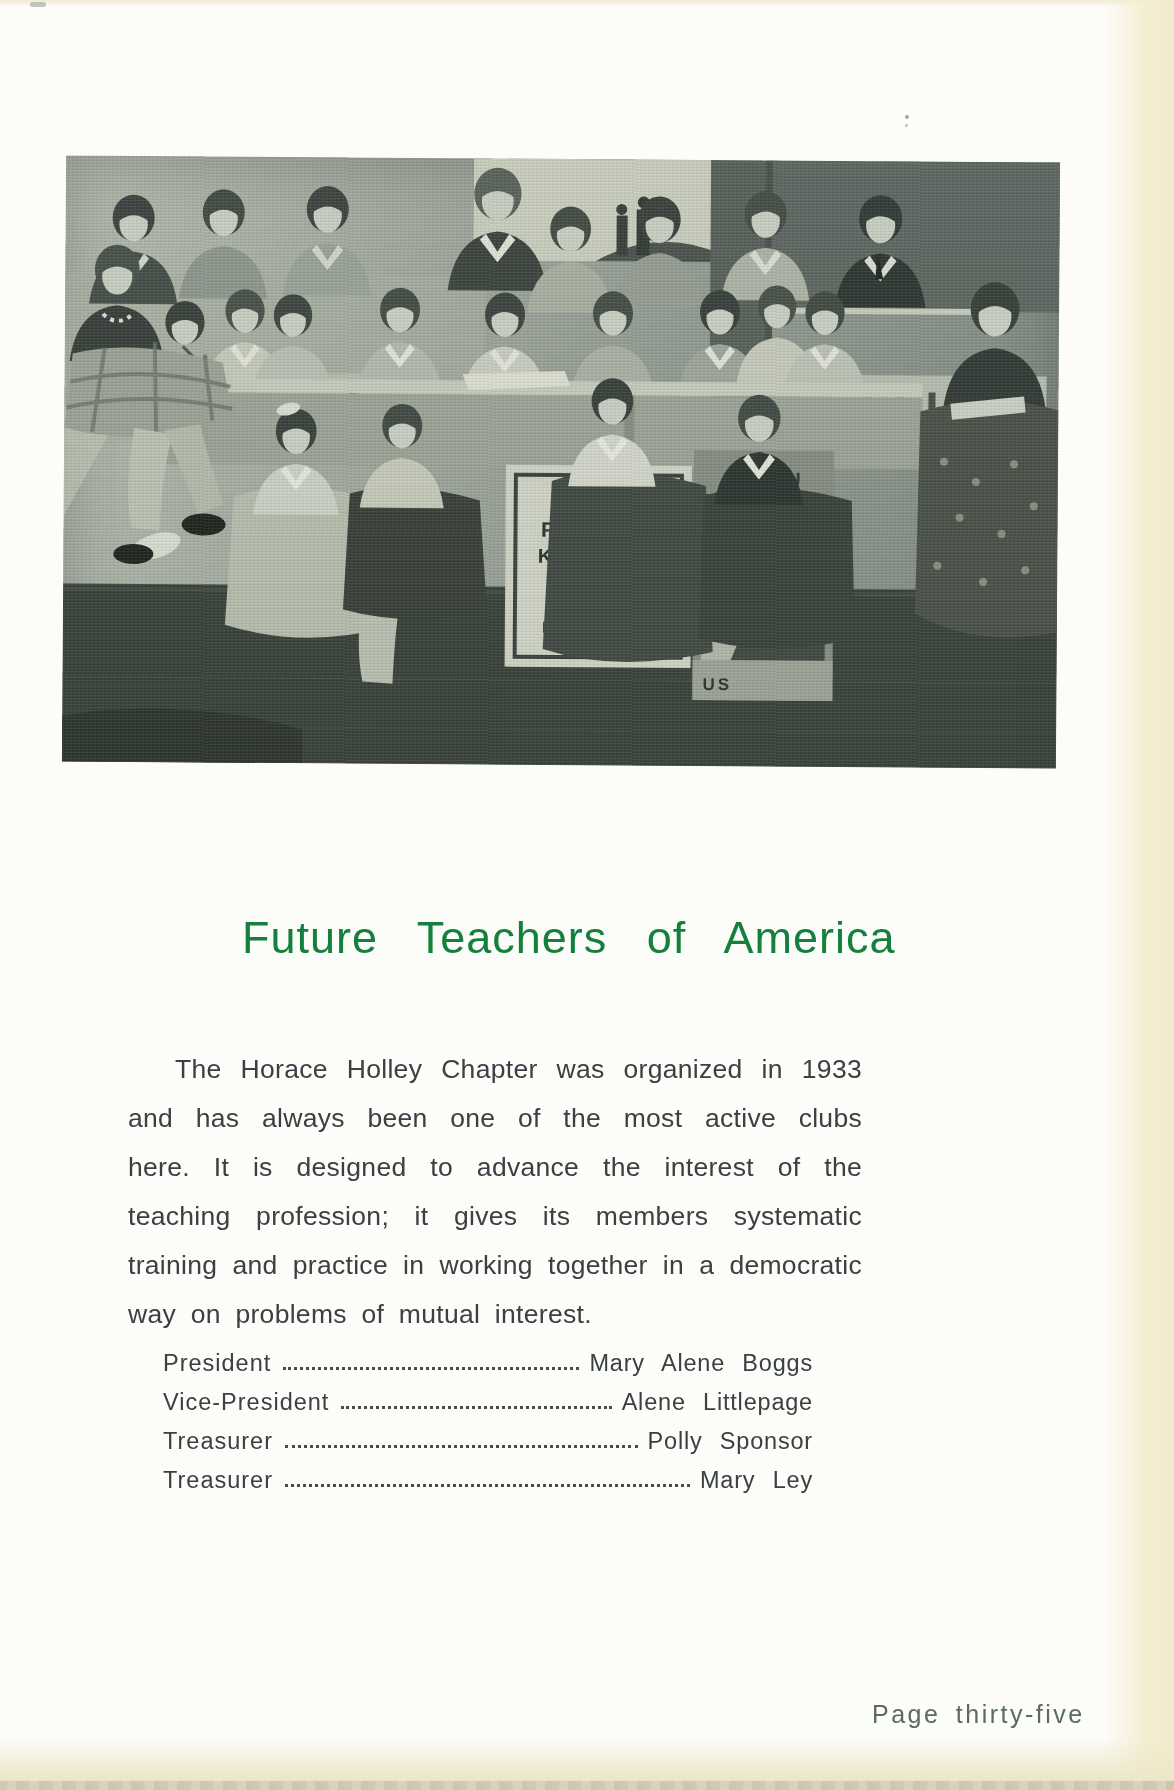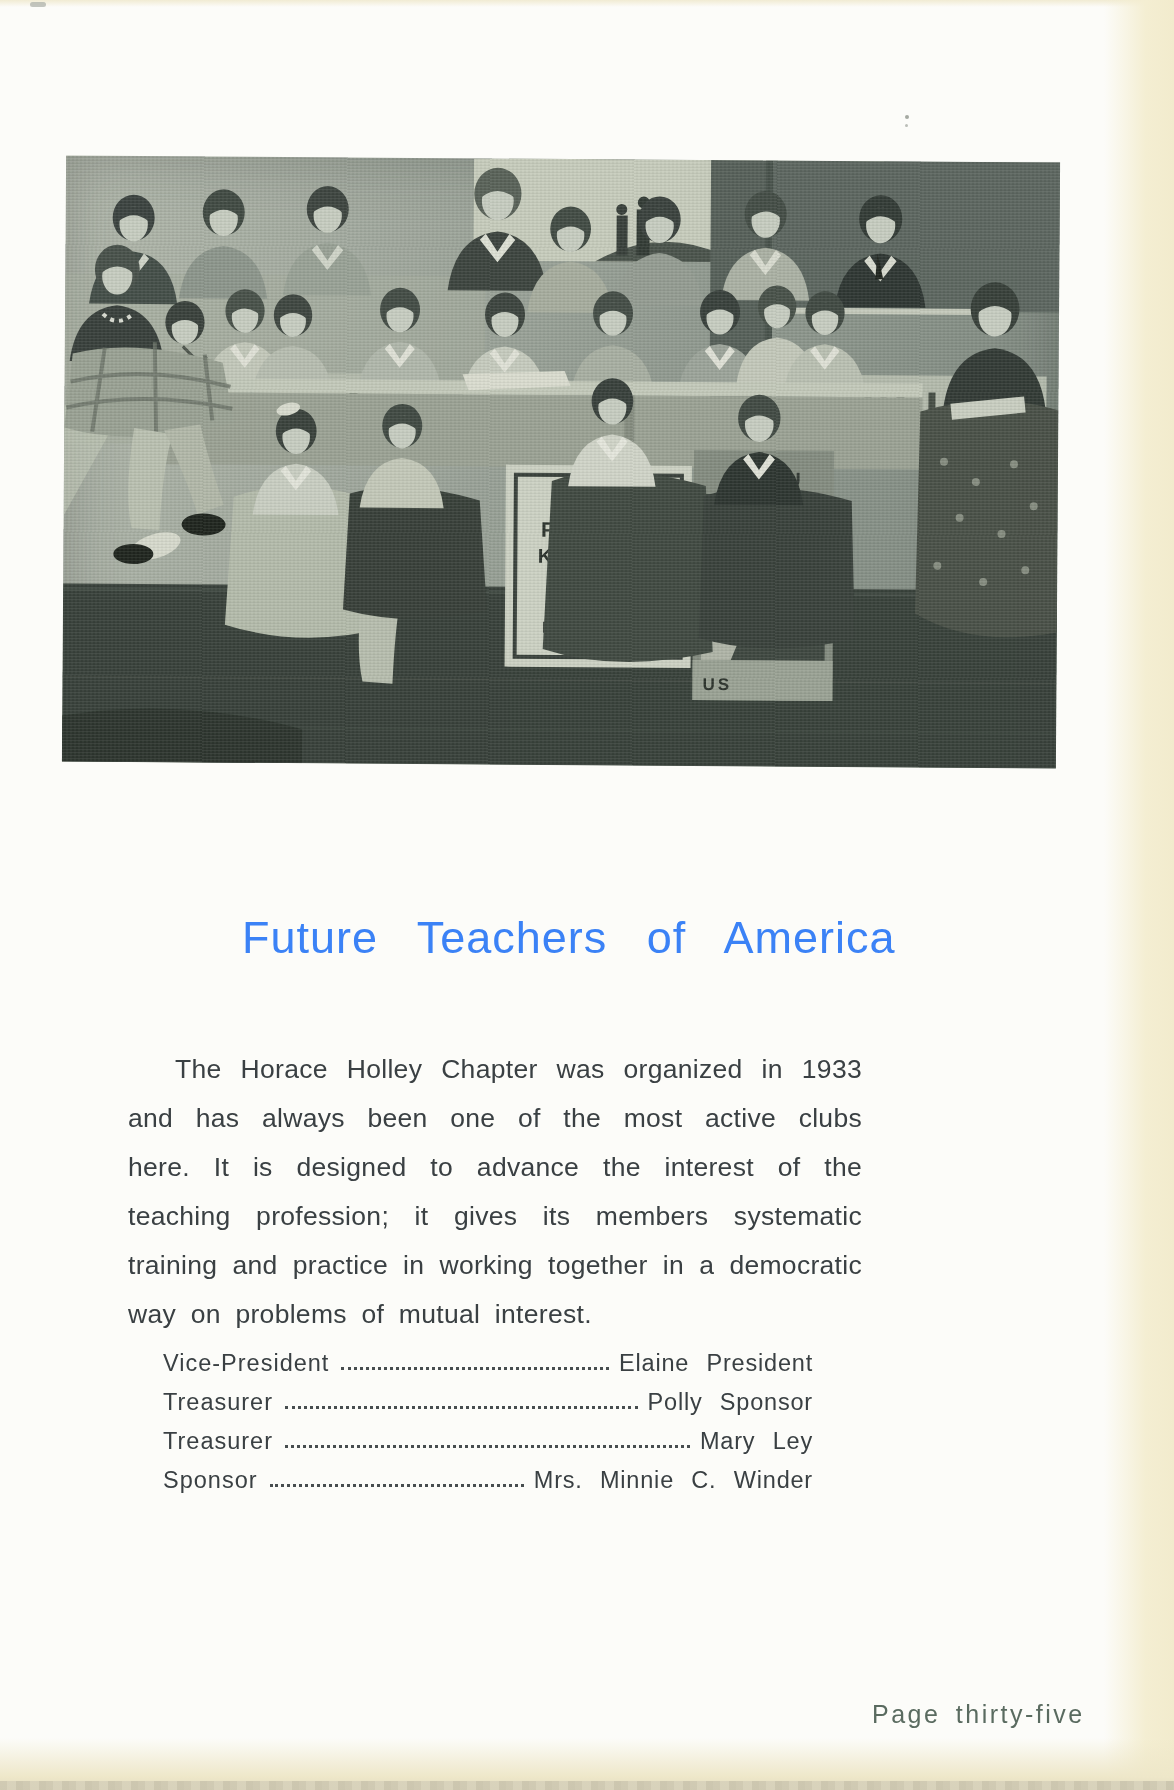--- a/index.html
+++ b/index.html
@@ -35,21 +35,21 @@
   .photo svg{display:block;width:100%;height:100%;}
   .grain{position:absolute;inset:0;pointer-events:none;opacity:.12;
     background:
       repeating-linear-gradient(0deg, rgba(255,255,255,.5) 0 1px, rgba(0,0,0,.35) 1px 2px, rgba(255,255,255,0) 2px 3px),
       repeating-linear-gradient(90deg, rgba(255,255,255,.25) 0 2px, rgba(20,30,24,.25) 2px 4px);}
 
   
   .title{
     position:absolute;left:242px;top:882px;
     font-size:45px;line-height:1.15;font-weight:500;
-    color:#3b82f6;letter-spacing:1px;word-spacing:26px;white-space:nowrap;
+    color:#15803d;letter-spacing:1px;word-spacing:26px;white-space:nowrap;
   }
   
   .body-text{
     position:absolute;left:128px;top:1018px;width:734px;
     font-size:26.5px;line-height:49px;
     text-align:justify;text-indent:47px;
     letter-spacing:.3px;word-spacing:7px;color:#3a4043;
   }
   
   .officers{position:absolute;left:163px;top:1340px;width:650px;}
@@ -266,36 +266,36 @@
     </svg>
     <div class="grain"></div>
   </figure>
 
   <h1 class="title">Future Teachers of America</h1>
 
   <p class="body-text">The Horace Holley Chapter was organized in 1933 and has always been one of the most active clubs here.  It is designed to advance the interest of the teaching profession; it gives its members systematic training and practice in working together in a democratic way on problems of mutual interest.</p>
 
   <div class="officers">
     <div class="officer-row">
+      <span class="officer-role">President</span>
+      <span class="officer-leader"></span>
+      <span class="officer-name">Mary Alene Boggs</span>
+    </div>
+    <div class="officer-row">
       <span class="officer-role">Vice-President</span>
       <span class="officer-leader"></span>
-      <span class="officer-name">Elaine President</span>
+      <span class="officer-name">Alene Littlepage</span>
     </div>
     <div class="officer-row">
       <span class="officer-role">Treasurer</span>
       <span class="officer-leader"></span>
       <span class="officer-name">Polly Sponsor</span>
     </div>
     <div class="officer-row">
       <span class="officer-role">Treasurer</span>
       <span class="officer-leader"></span>
       <span class="officer-name">Mary Ley</span>
     </div>
-    <div class="officer-row">
-      <span class="officer-role">Sponsor</span>
-      <span class="officer-leader"></span>
-      <span class="officer-name">Mrs. Minnie C. Winder</span>
-    </div>
   </div>
 
   <div class="page-number">Page thirty-five</div>
 
 </div>
 
 </body></html>

